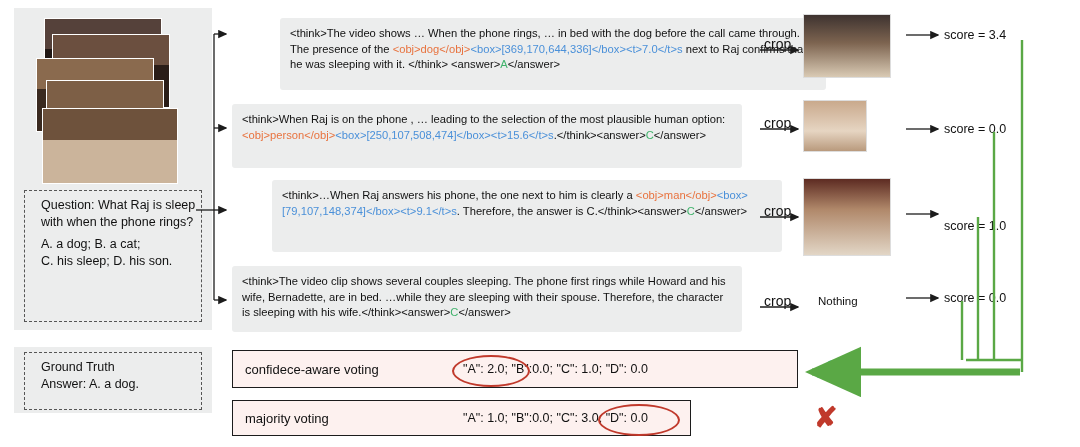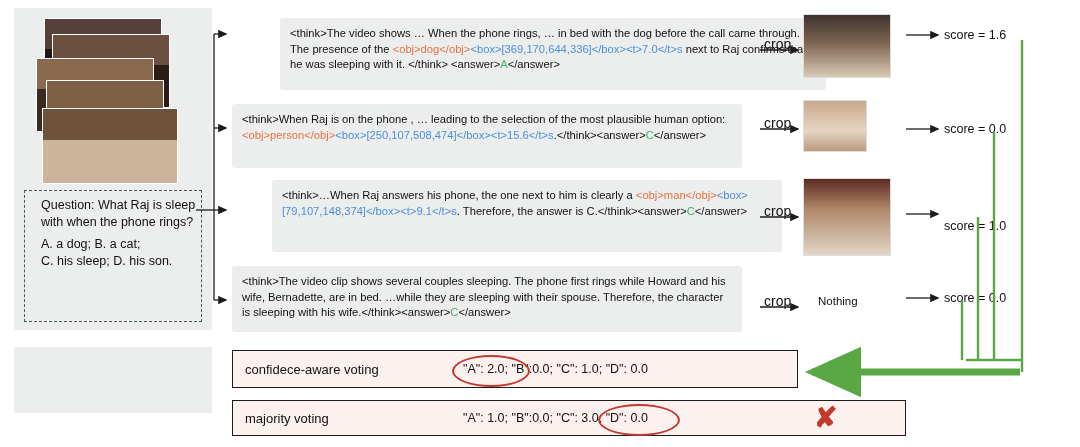--- a/index.html
+++ b/index.html
@@ -42,21 +42,21 @@
   
   .crop-img{position:absolute;overflow:hidden;border:1px solid #ddd;}
   .nothing{position:absolute;font-size:11.5px;color:#111;}
 
   
   .score{position:absolute;font-size:12.5px;color:#111;white-space:nowrap;}
 
   
   .vote-row{position:absolute;background:#fdf1ef;border:1.6px solid #1c1c1c;box-sizing:border-box;}
   #vote1{left:232px;top:350px;width:566px;height:38px;text-align:center;}
-  #vote2{left:232px;top:400px;width:674px;height:36px;}
+  #vote2{left:232px;top:400px;width:459px;height:36px;}
   .vote-label{position:absolute;left:12px;top:50%;transform:translateY(-50%);font-size:13px;}
   .vote-vals{position:absolute;left:230px;top:50%;transform:translateY(-50%);font-size:12.5px;white-space:nowrap;}
   .ellipse{position:absolute;border:2px solid #c0392b;border-radius:50%;}
   .check{position:absolute;font-size:30px;color:#2bbfcf;font-weight:bold;line-height:1;}
   .cross{position:absolute;font-size:28px;color:#c0392b;font-weight:bold;line-height:1;}
 </style>
 </head>
 <body>
 
 <div class="stage">
@@ -86,37 +86,43 @@
   </div>
 
   <div class="dashed" id="q-box">
     <div class="q-text">
       <div>Question: What Raj is sleep with when the phone rings?</div>
       <div style="margin-top:6px">A. a dog;    B. a cat;</div>
       <div>C. his sleep; D. his son.</div>
     </div>
   </div>
 
+  <div class="dashed" id="gt-box">
+    <div class="q-text">
+      <div>Ground Truth</div>
+      <div>Answer: A. a dog.</div>
+    </div>
+  </div>
 
   <div class="rbox" id="r1"><span><span class="plain">&lt;think&gt;The video shows … When the phone rings, … in bed with the dog before the call came through. The presence of the </span><span class="obj">&lt;obj&gt;dog&lt;/obj&gt;</span><span class="box-tok">&lt;box&gt;[369,170,644,336]&lt;/box&gt;</span><span class="box-tok">&lt;t&gt;7.0&lt;/t&gt;s</span><span class="plain"> next to Raj confirms that he was sleeping with it.  &lt;/think&gt; &lt;answer&gt;</span><span class="ans">A</span><span class="plain">&lt;/answer&gt;</span></span></div>
   <div class="rbox" id="r2"><span><span class="plain">&lt;think&gt;When Raj is on the phone , … leading to the selection of the most plausible human option: </span><span class="obj">&lt;obj&gt;person&lt;/obj&gt;</span><span class="box-tok">&lt;box&gt;[250,107,508,474]&lt;/box&gt;</span><span class="box-tok">&lt;t&gt;15.6&lt;/t&gt;s</span><span class="plain">.&lt;/think&gt;</span><span class="plain">&lt;answer&gt;</span><span class="ans">C</span><span class="plain">&lt;/answer&gt;</span></span></div>
   <div class="rbox" id="r3"><span><span class="plain">&lt;think&gt;…When Raj answers his phone, the one next to him is clearly a </span><span class="obj">&lt;obj&gt;man&lt;/obj&gt;</span><span class="box-tok">&lt;box&gt;[79,107,148,374]&lt;/box&gt;</span><span class="box-tok">&lt;t&gt;9.1&lt;/t&gt;s</span><span class="plain">. Therefore, the answer is C.&lt;/think&gt;</span><span class="plain">&lt;answer&gt;</span><span class="ans">C</span><span class="plain">&lt;/answer&gt;</span></span></div>
   <div class="rbox" id="r4"><span><span class="plain">&lt;think&gt;The video clip shows several couples sleeping. The phone first rings while Howard and his wife, Bernadette, are in bed. …while they are sleeping with their spouse. Therefore, the character is sleeping with his wife.&lt;/think&gt;&lt;answer&gt;</span><span class="ans">C</span><span class="plain">&lt;/answer&gt;</span></span></div>
 
   <div class="crop-label" style="left:764px;top:36px;">crop</div>
   <div class="crop-label" style="left:764px;top:115px;">crop</div>
   <div class="crop-label" style="left:764px;top:203px;">crop</div>
   <div class="crop-label" style="left:764px;top:293px;">crop</div>
 
   <div class="crop-img" style="left:803px;top:14px;width:86px;height:62px;background:linear-gradient(180deg,#3e3330 0%,#7d6450 45%,#d9cab4 100%);"></div>
   <div class="crop-img" style="left:803px;top:100px;width:62px;height:50px;background:linear-gradient(180deg,#c9a98c 0%,#e6d5c2 60%,#b99a7d 100%);"></div>
   <div class="crop-img" style="left:803px;top:178px;width:86px;height:76px;background:linear-gradient(180deg,#5d2b22 0%,#b0886a 40%,#e2d6c6 100%);"></div>
   <div class="nothing" style="left:818px;top:295px;">Nothing</div>
 
-  <div class="score" style="left:944px;top:28px;">score = 1.6</div>
+  <div class="score" style="left:944px;top:28px;">score = 3.4</div>
   <div class="score" style="left:944px;top:122px;">score = 0.0</div>
   <div class="score" style="left:944px;top:219px;text-align:right;">score = 1.0</div>
   <div class="score" style="left:944px;top:291px;">score = 0.0</div>
 
   <div class="vote-row" id="vote1">
     <div class="vote-label">confidece-aware voting</div>
     <div class="vote-vals">"A": 2.0;    "B":0.0;  "C": 1.0;  "D": 0.0</div>
   </div>
   <div class="ellipse" style="left:452px;top:355px;width:74px;height:28px;"></div>
   <div class="check" style="left:812px;top:355px;">✔</div>

